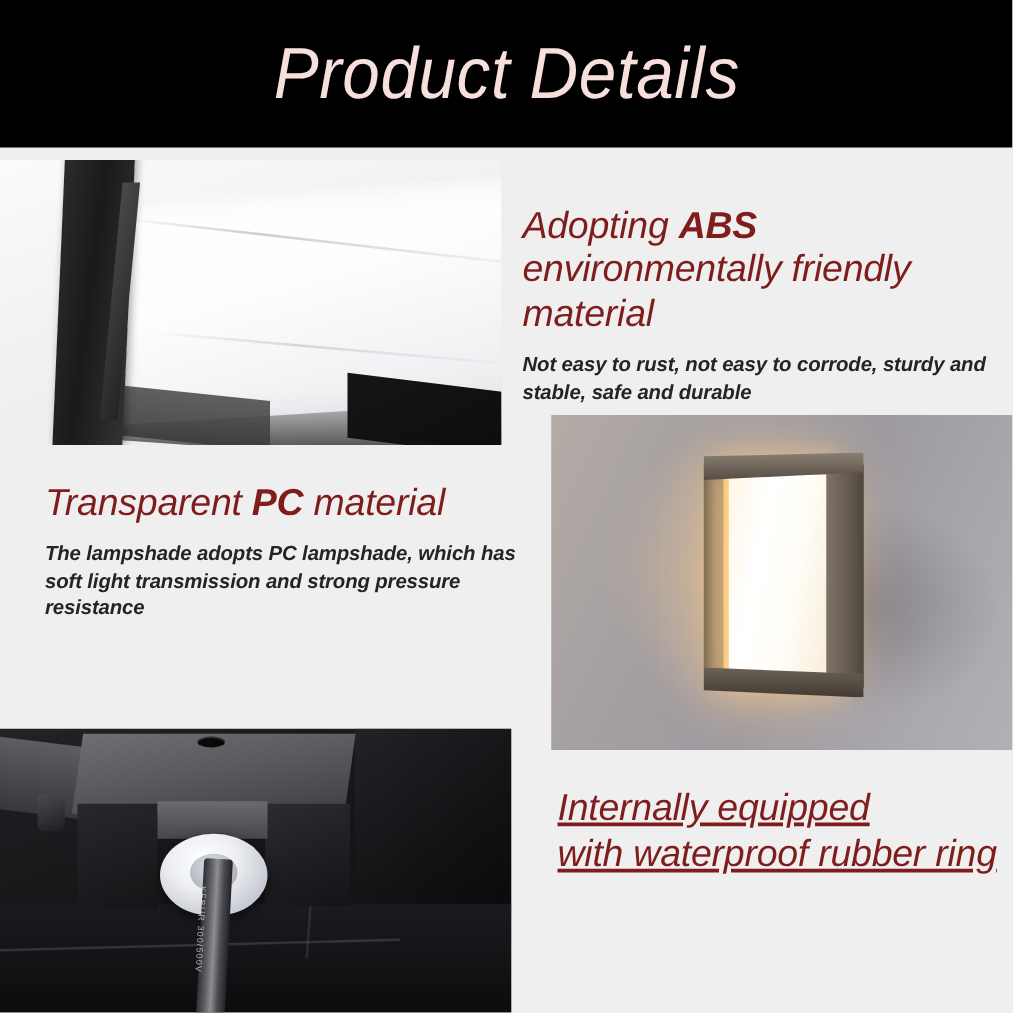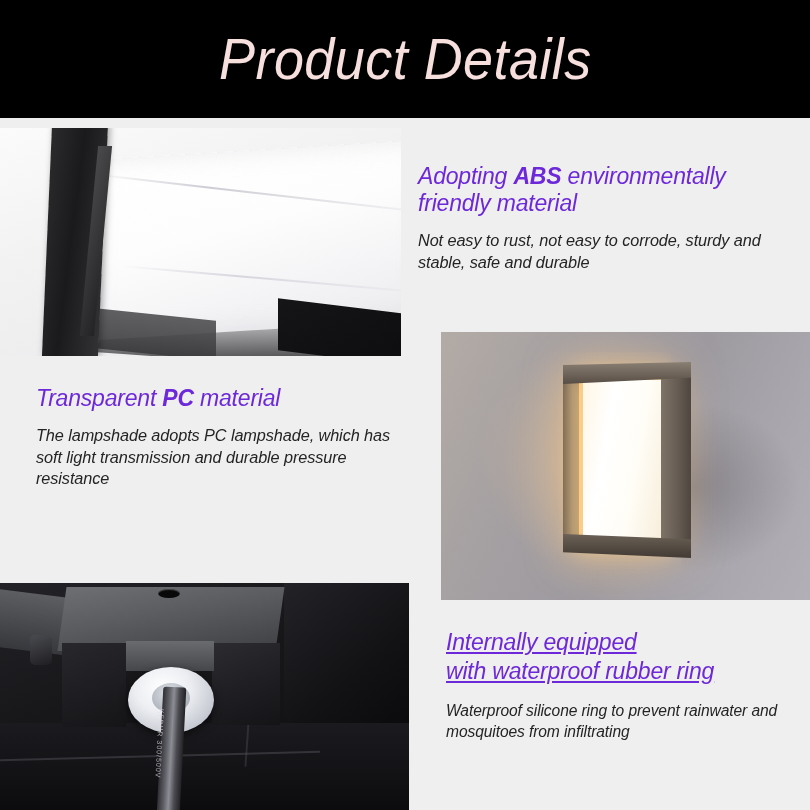--- a/index.html
+++ b/index.html
@@ -362,35 +362,35 @@
     width: 125px;
     height: 150px;
     background: linear-gradient(140deg, #232327 0%, #121215 60%, #0a0a0d 100%);
   }
 
   
   .text-block {
     position: absolute;
   }
   .tb-heading {
-    font-size: 23px;
+    font-size: 30px;
     font-style: italic;
     font-weight: 400;
-    color: #6d28d9;
+    color: #7f1d1d;
     line-height: 1.18;
     letter-spacing: -0.2px;
   }
   .tb-heading b {
     font-weight: 700;
   }
   .tb-body {
     margin-top: 13px;
     font-size: 16.3px;
     font-style: italic;
-    font-weight: 400;
+    font-weight: 700;
     color: #242424;
     line-height: 1.32;
     letter-spacing: -0.1px;
   }
 
   #text-abs-material  { left: 418px; top: 163px; width: 382px; }
   #text-pc-material   { left: 36px;  top: 385px; width: 380px; }
   #text-rubber-ring   { left: 446px; top: 628px; width: 360px; }
 
   #text-rubber-ring .tb-heading { line-height: 1.24; text-decoration: underline; }
@@ -419,21 +419,21 @@
   <div class="tb-heading">
     <span>Adopting </span><b>ABS</b><span> environmentally friendly material</span>
   </div>
   <div class="tb-body">Not easy to rust, not easy to corrode, sturdy and stable, safe and durable</div>
 </div>
 
 <div class="text-block" id="text-pc-material">
   <div class="tb-heading">
     <span>Transparent </span><b>PC</b><span> material</span>
   </div>
-  <div class="tb-body">The lampshade adopts PC lampshade, which has soft light transmission and durable pressure resistance</div>
+  <div class="tb-body">The lampshade adopts PC lampshade, which has soft light transmission and strong pressure resistance</div>
 </div>
 
 <div class="photo" id="photo-lamp-lit-wall">
   <div class="p2-wall-glow"></div>
   <div class="p2-shadow"></div>
   <div class="p2-lamp">
     <div class="p2-back-plate"></div>
     <div class="p2-glow-panel-left"></div>
     <div class="p2-glow-panel"></div>
     <div class="p2-front-lip"></div>
@@ -457,14 +457,13 @@
   <div class="p3-ring"></div>
   <div class="p3-ring-inner"></div>
   <div class="p3-cable"></div>
   <div class="p3-cable-text">KFBUR 300/500V</div>
 </div>
 
 <div class="text-block" id="text-rubber-ring">
   <div class="tb-heading">
     <span id="rr-head">Internally equipped<br>with waterproof rubber ring</span>
   </div>
-  <div class="tb-body">Waterproof silicone ring to prevent rainwater and mosquitoes from infiltrating</div>
 </div>
 
 </body></html>

